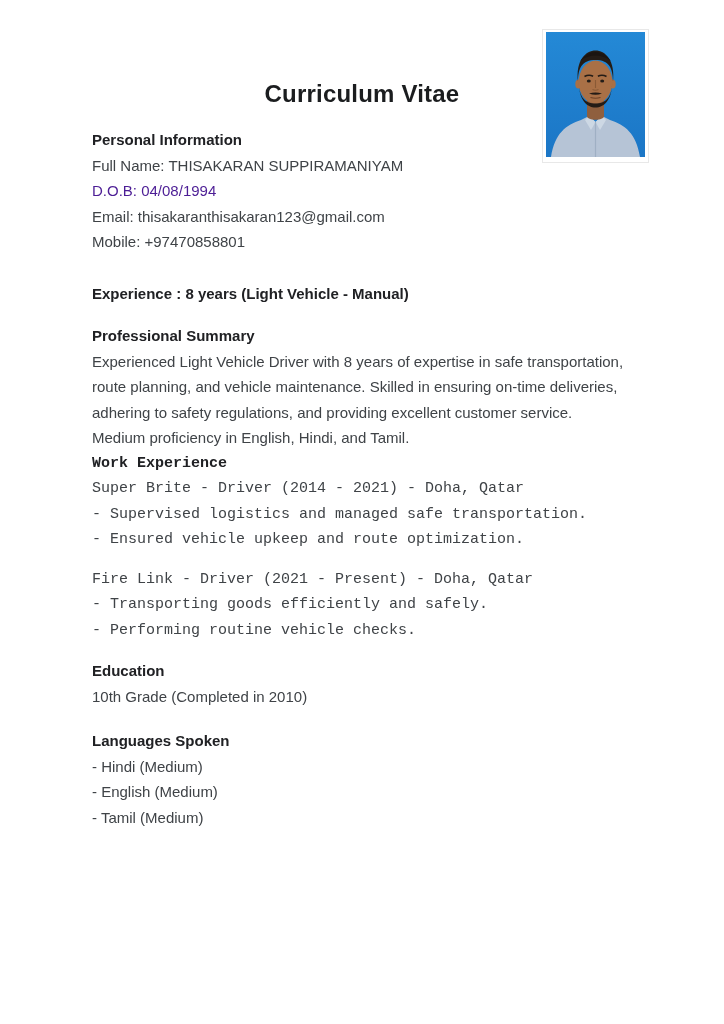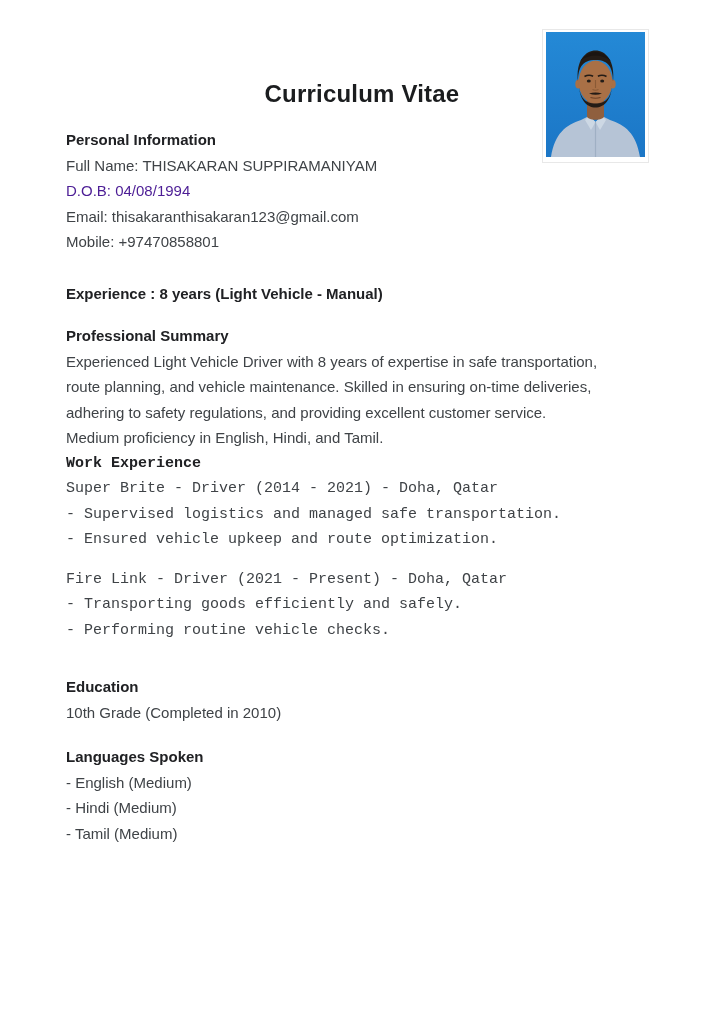--- a/index.html
+++ b/index.html
@@ -30,38 +30,38 @@
     position: absolute;
     left: 543px;
     top: 30px;
     width: 105px;
     height: 132px;
     box-shadow: 0 0 0 1px #e8e8e8;
   }
   .photo-frame svg { display: block; }
   .content {
     position: absolute;
-    left: 66px;
+    left: 92px;
     top: 127px;
     right: 60px;
     font-size: 15px;
     line-height: 25.5px;
     color: #3f4347;
   }
   .sec-heading {
     font-weight: bold;
     color: #202124;
   }
   .line { white-space: nowrap; }
   .muted { color: #4c1d95; }
   .sec-experience-line { margin-top: 26px; font-weight: bold; color: #202124; }
   .sec-summary   { margin-top: 17px; }
   .sec-work      { margin-top: 0; font-family: Liberation Mono, monospace; }
   .job2          { margin-top: 14px; }
-  .sec-education { margin-top: 31px; }
+  .sec-education { margin-top: 15px; }
   .sec-languages { margin-top: 19px; }
 </style>
 </head>
 <body>
 
 <div class="page">
 
   <div class="doc-title">Curriculum Vitae</div>
 
   <div class="photo-frame">
@@ -144,19 +144,19 @@
       </div>
     </div>
 
     <div class="sec-education">
       <div class="sec-heading">Education</div>
       <div class="line">10th Grade (Completed in 2010)</div>
     </div>
 
     <div class="sec-languages">
       <div class="sec-heading">Languages Spoken</div>
+      <div class="line">- Hindi (Medium)</div>
       <div class="line">- English (Medium)</div>
-      <div class="line">- Hindi (Medium)</div>
       <div class="line">- Tamil (Medium)</div>
     </div>
 
   </div>
 </div>
 
 </body></html>

